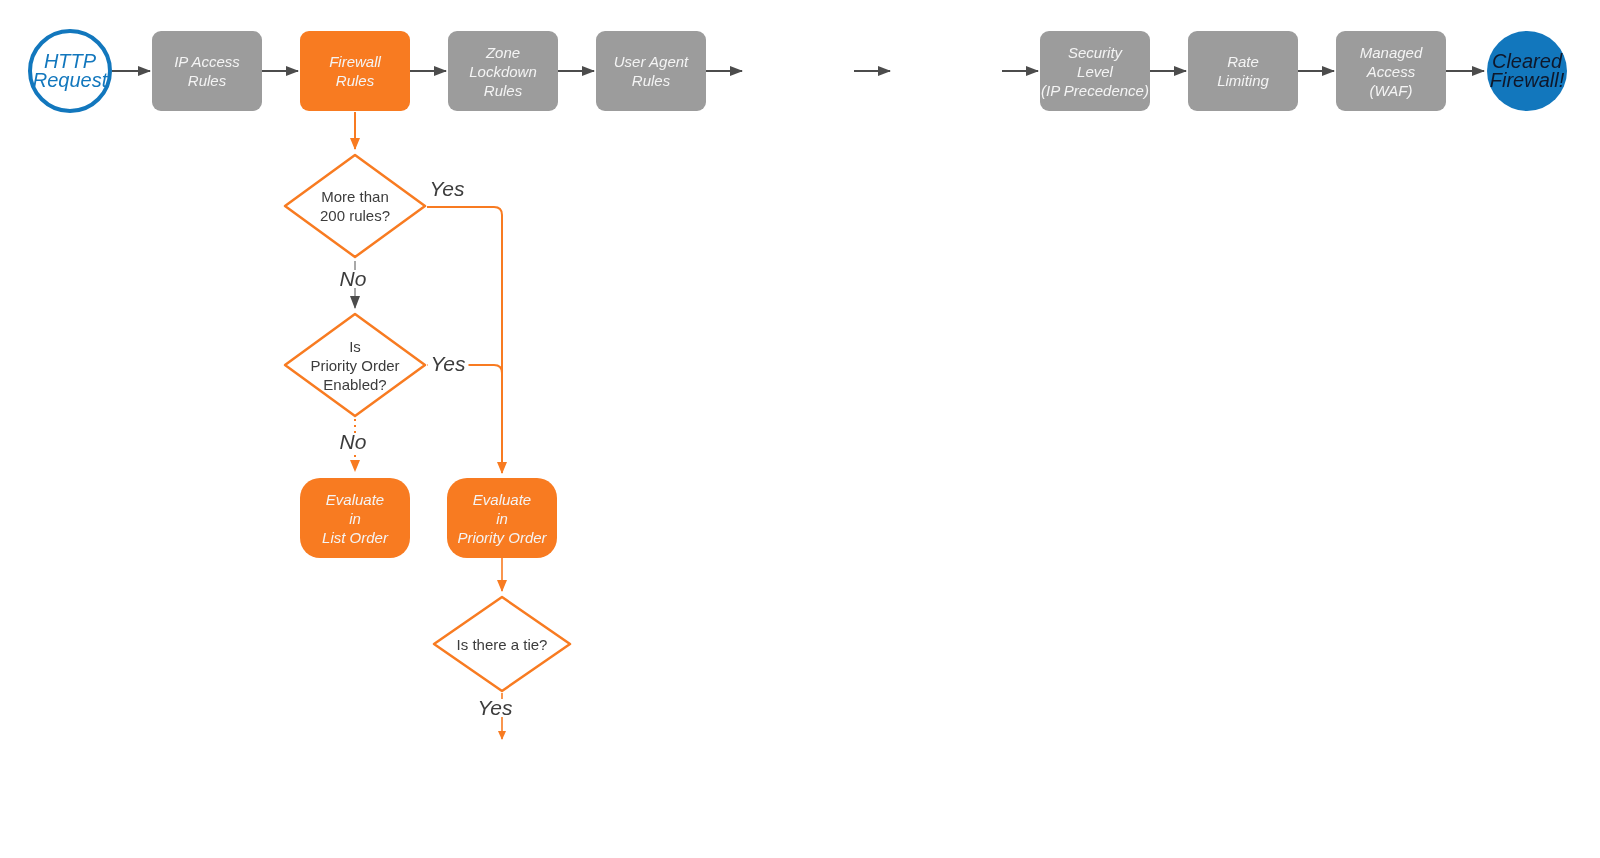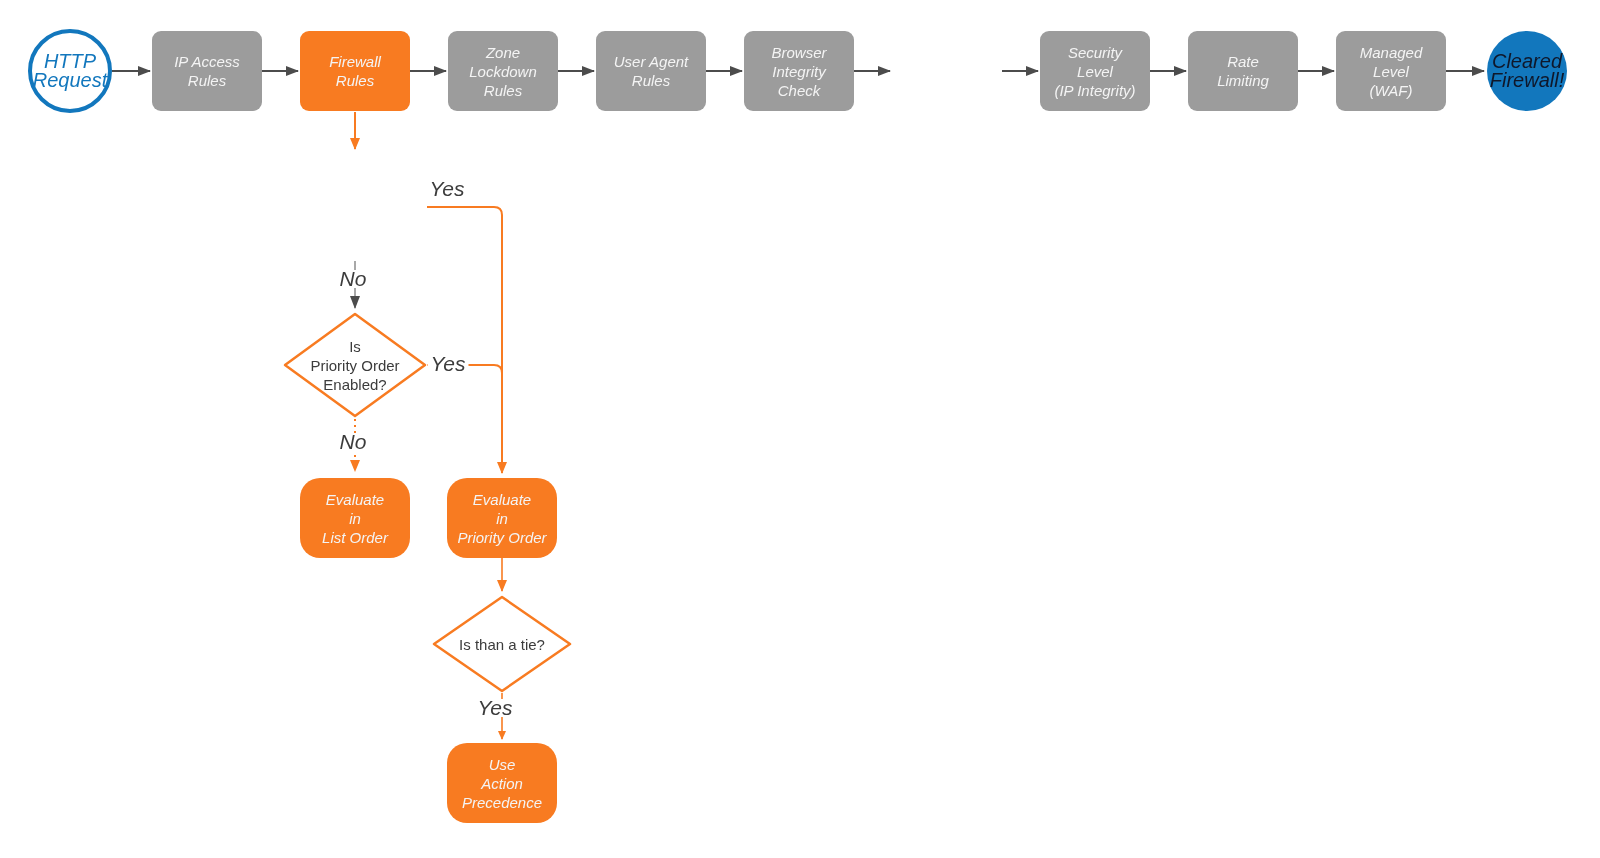--- a/index.html
+++ b/index.html
@@ -171,75 +171,74 @@
   </div>
   <div class="node stage" style="left:448px">
     <span>Zone
 Lockdown
 Rules</span>
   </div>
   <div class="node stage" style="left:596px">
     <span>User Agent
 Rules</span>
   </div>
-  <div class="node stage" style="left:744px">
-    <span>Browser
-Integrity
-Check</span>
-  </div>
   <div class="node stage" style="left:1040px">
     <span>Security
 Level
-(IP Integrity)</span>
+(IP Precedence)</span>
   </div>
   <div class="node stage" style="left:1188px">
     <span>Rate
 Limiting</span>
   </div>
   <div class="node stage" style="left:1336px">
     <span>Managed
-Level
+Access
 (WAF)</span>
   </div>
 
+  <div class="diamond" style="left:283px; top:153px; width:144px; height:106px;">
+    <svg width="144" height="106">
+      <path class="dshape" d="M72 2 L142 53 L72 104 L2 53 Z"></path>
+    </svg>
+    <div class="dlabel">
+        <span>More than
+200 rules?</span>
+      </div>
+  </div>
 
   <div class="diamond" style="left:283px; top:312px; width:144px; height:106px;">
     <svg width="144" height="106">
       <path class="dshape" d="M72 2 L142 53 L72 104 L2 53 Z"></path>
     </svg>
     <div class="dlabel">
         <span>Is
 Priority Order
 Enabled?</span>
       </div>
   </div>
 
   <div class="diamond" style="left:432px; top:595px; width:140px; height:98px;">
     <svg width="140" height="98">
       <path class="dshape" d="M70 2 L138 49 L70 96 L2 49 Z"></path>
     </svg>
     <div class="dlabel">
-        <span>Is than a tie?</span>
+        <span>Is there a tie?</span>
       </div>
   </div>
 
   <div class="action-box" style="left:300px; top:478px;">
     <span>Evaluate
 in
 List Order</span>
   </div>
   <div class="action-box" style="left:447px; top:478px;">
     <span>Evaluate
 in
 Priority Order</span>
-  </div>
-  <div class="action-box" style="left:447px; top:743px;">
-    <span>Use
-Action
-Precedence</span>
   </div>
 
   <div class="edge-label" style="left:447px; top:180px;">Yes</div>
   <div class="edge-label" style="left:353px; top:270px;">No</div>
   <div class="edge-label" style="left:448px; top:355px;">Yes</div>
   <div class="edge-label" style="left:353px; top:433px;">No</div>
   <div class="edge-label" style="left:495px; top:699px;">Yes</div>
 
 </div>
 

